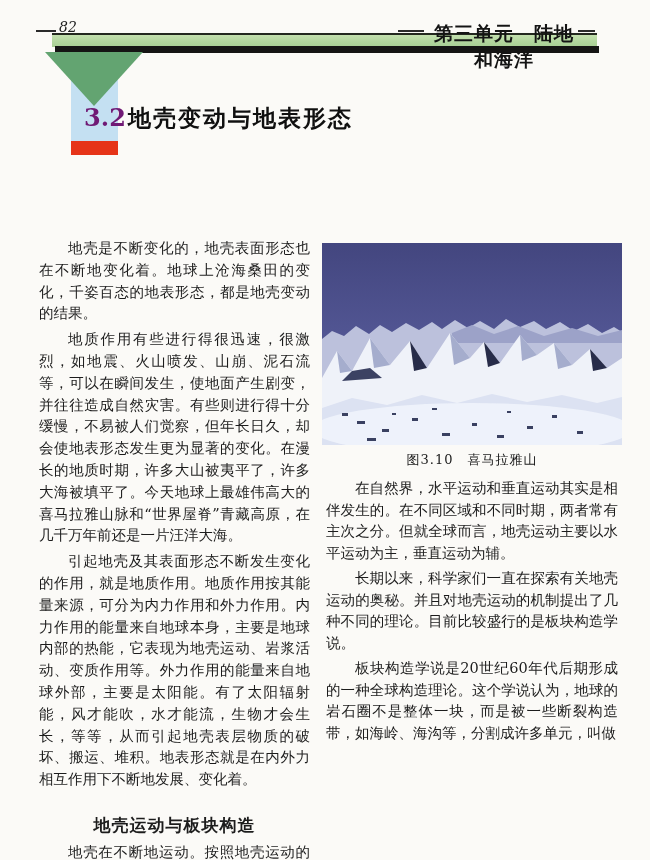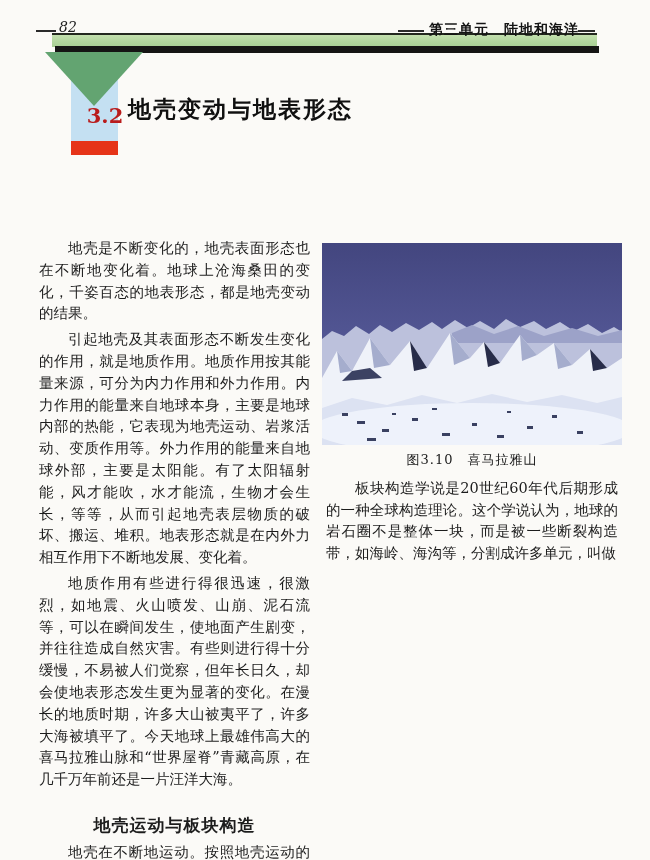--- a/index.html
+++ b/index.html
@@ -21,37 +21,37 @@
   .d1 { left:36px;  top:30px; width:20px; }
   .d2 { left:398px; top:30px; width:26px; }
   .d3 { left:578px; top:30px; width:17px; }
   .page-num {
     position:absolute; left:59px; top:19px;
     font-family:"DejaVu Serif",serif; font-style:italic; font-weight:normal; font-size:14px;
   }
   .unit-title {
     position:absolute; left:429px; top:21px; width:150px; text-align:center;
     font-family:"DejaVu Sans","Liberation Sans",sans-serif;
-    font-weight:bold; font-size:14px; letter-spacing:1px; color:#141414;
+    font-weight:bold; font-size:19px; letter-spacing:1px; color:#141414;
   }
 
   
   .sec-box { position:absolute; left:71px; top:63px; width:47px; height:92px; background:#c4e0f2; z-index:1; }
   .sec-red { position:absolute; left:71px; top:141px; width:47px; height:14px; background:#e63419; z-index:3; }
   .sec-tri {
     position:absolute; left:45px; top:52px; width:0; height:0; z-index:2;
     border-left:49px solid transparent; border-right:49px solid transparent;
     border-top:54px solid #63a471;
   }
   .sec-num {
     position:absolute; left:71px; top:103px; width:68px; text-align:center; z-index:4;
-    font-family:"DejaVu Serif",serif; font-weight:bold; font-size:21px; color:#b91c1c;
+    font-family:"DejaVu Serif",serif; font-weight:bold; font-size:24px; color:#701a75;
   }
   .sec-title {
-    position:absolute; left:128px; top:94px; margin:0; z-index:4;
+    position:absolute; left:128px; top:103px; margin:0; z-index:4;
     font-family:"DejaVu Sans","Liberation Sans",sans-serif;
     font-weight:bold; font-size:23px; letter-spacing:2px; color:#101010;
   }
 
   
   .col { position:absolute; text-align:justify; }
   .col p { margin:4px; text-indent:2em; font-size:14.5px; }
   .col p.noindent { text-indent:0; }
   .subhead {
     font-family:"DejaVu Sans","Liberation Sans",sans-serif;
@@ -85,22 +85,22 @@
   <div class="unit-title">第三单元　陆地和海洋</div>
 
   <div class="sec-box"></div>
   <div class="sec-red"></div>
   <div class="sec-tri"></div>
   <div class="sec-num">3.2</div>
   <h1 class="sec-title">地壳变动与地表形态</h1>
 
   <div class="col col-left">
     <p>地壳是不断变化的，地壳表面形态也在不断地变化着。地球上沧海桑田的变化，千姿百态的地表形态，都是地壳变动的结果。</p>
+    <p>地质作用有些进行得很迅速，很激烈，如地震、火山喷发、山崩、泥石流等，可以在瞬间发生，使地面产生剧变，并往往造成自然灾害。有些则进行得十分缓慢，不易被人们觉察，但年长日久，却会使地表形态发生更为显著的变化。在漫长的地质时期，许多大山被夷平了，许多大海被填平了。今天地球上最雄伟高大的喜马拉雅山脉和“世界屋脊”青藏高原，在几千万年前还是一片汪洋大海。</p>
     <p>引起地壳及其表面形态不断发生变化的作用，就是地质作用。地质作用按其能量来源，可分为内力作用和外力作用。内力作用的能量来自地球本身，主要是地球内部的热能，它表现为地壳运动、岩浆活动、变质作用等。外力作用的能量来自地球外部，主要是太阳能。有了太阳辐射能，风才能吹，水才能流，生物才会生长，等等，从而引起地壳表层物质的破坏、搬运、堆积。地表形态就是在内外力相互作用下不断地发展、变化着。</p>
-    <p>地质作用有些进行得很迅速，很激烈，如地震、火山喷发、山崩、泥石流等，可以在瞬间发生，使地面产生剧变，并往往造成自然灾害。有些则进行得十分缓慢，不易被人们觉察，但年长日久，却会使地表形态发生更为显著的变化。在漫长的地质时期，许多大山被夷平了，许多大海被填平了。今天地球上最雄伟高大的喜马拉雅山脉和“世界屋脊”青藏高原，在几千万年前还是一片汪洋大海。</p>
     <h3 class="subhead mt">地壳运动与板块构造</h3>
     <p>地壳在不断地运动。按照地壳运动的性质和方向，可以分为水平运动和垂直运动两种类型。水平运动引起地壳物质水平位移，使</p>
   </div>
 
   <div class="col col-right">
 
     <svg class="photo" viewBox="0 0 300 202" preserveAspectRatio="none" role="img">
       <defs>
         <linearGradient id="sky" x1="0" y1="0" x2="0" y2="1">
           <stop offset="0" stop-color="#43467f"></stop>
@@ -147,17 +147,19 @@
         <rect x="70" y="170" width="4" height="2"></rect>
         <rect x="255" y="188" width="6" height="3"></rect>
         <rect x="110" y="165" width="5" height="2"></rect>
         <rect x="185" y="168" width="4" height="2"></rect>
       </g>
     </svg>
 
     <div class="caption">图3.10　喜马拉雅山</div>
 
     <div class="rtext">
+      <p>在自然界，水平运动和垂直运动其实是相伴发生的。在不同区域和不同时期，两者常有主次之分。但就全球而言，地壳运动主要以水平运动为主，垂直运动为辅。</p>
+      <p>长期以来，科学家们一直在探索有关地壳运动的奥秘。并且对地壳运动的机制提出了几种不同的理论。目前比较盛行的是板块构造学说。</p>
       <p>板块构造学说是20世纪60年代后期形成的一种全球构造理论。这个学说认为，地球的岩石圈不是整体一块，而是被一些断裂构造带，如海岭、海沟等，分割成许多单元，叫做</p>
     </div>
   </div>
 
 </div>
 
 </body></html>

